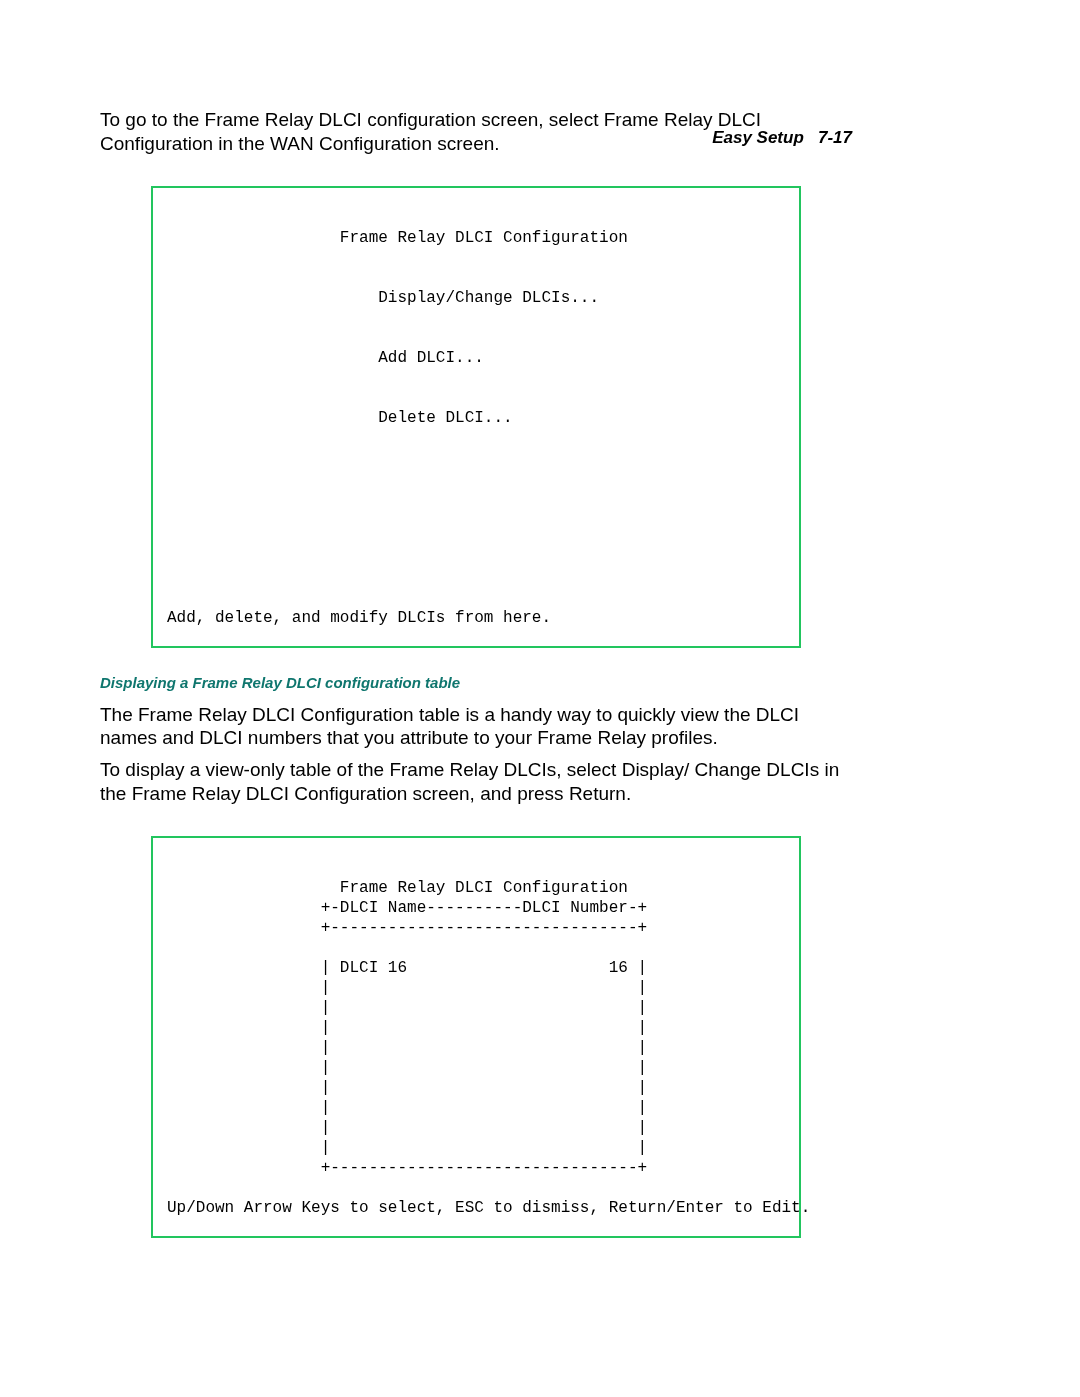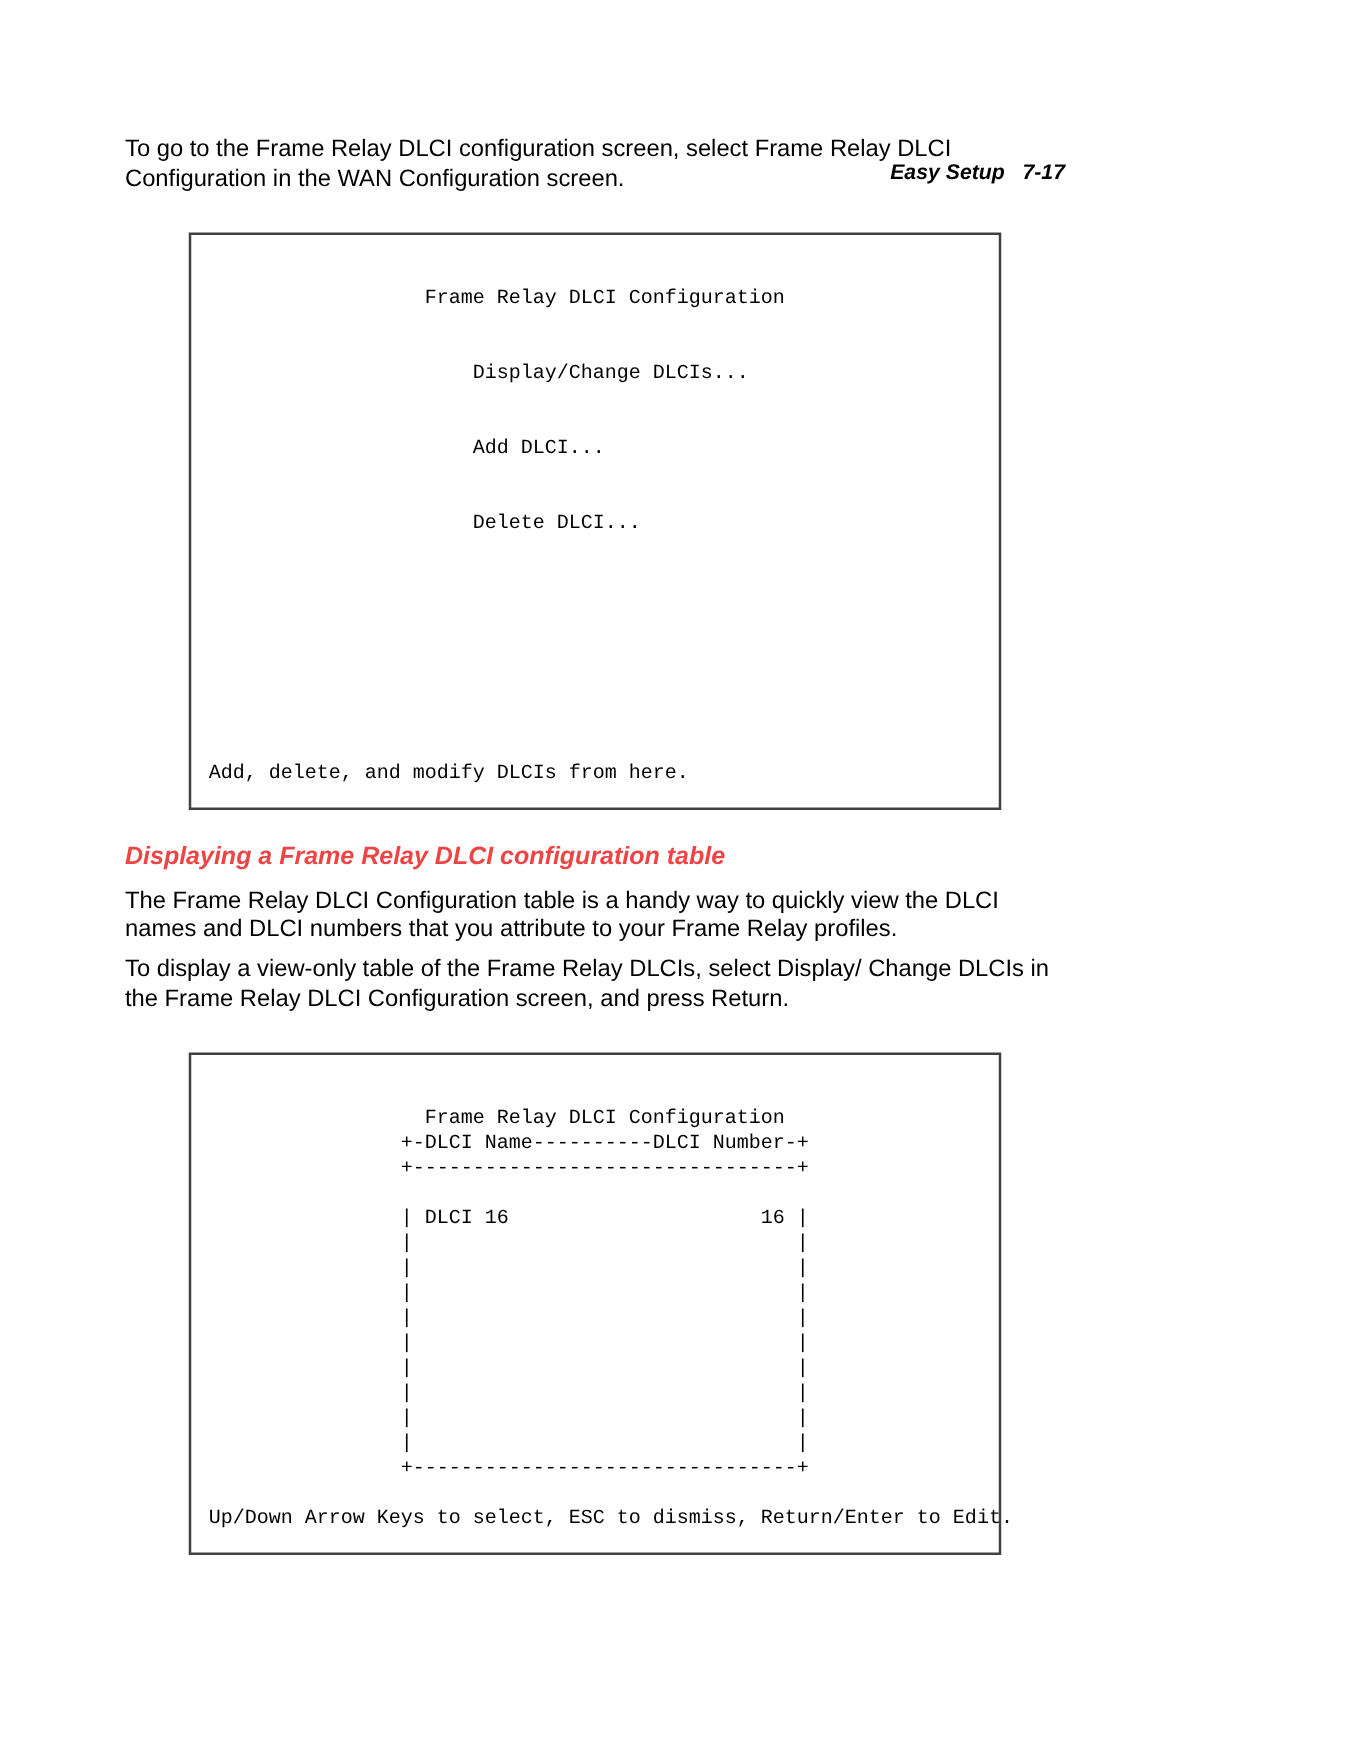--- a/index.html
+++ b/index.html
@@ -23,35 +23,35 @@
     font-style: italic;
     font-weight: bold;
     font-size: 17px;
   }
   .body-text {
     font-size: 19px;
     line-height: 1.25;
     margin-top: 20px;
   }
   .screen-box {
-    border: 2px solid #404040;
+    border: 2px solid #22c55e;
     width: 650px;
     margin: 30px auto 0 auto;
     padding: 20px 14px 18px 14px;
     box-sizing: border-box;
     font-family: "Courier New", Courier, monospace;
     font-size: 16px;
     line-height: 1.25;
     white-space: pre;
   }
   .subhead {
     font-style: italic;
     font-weight: bold;
-    color: #ef4444;
-    font-size: 20px;
+    color: #0f766e;
+    font-size: 15px;
     margin-top: 26px;
   }
 </style>
 </head>
 <body>
 
 <div class="page">
 
   <div class="header-right">
     <span>Easy Setup</span>&nbsp;&nbsp;&nbsp;<span>7-17</span>

